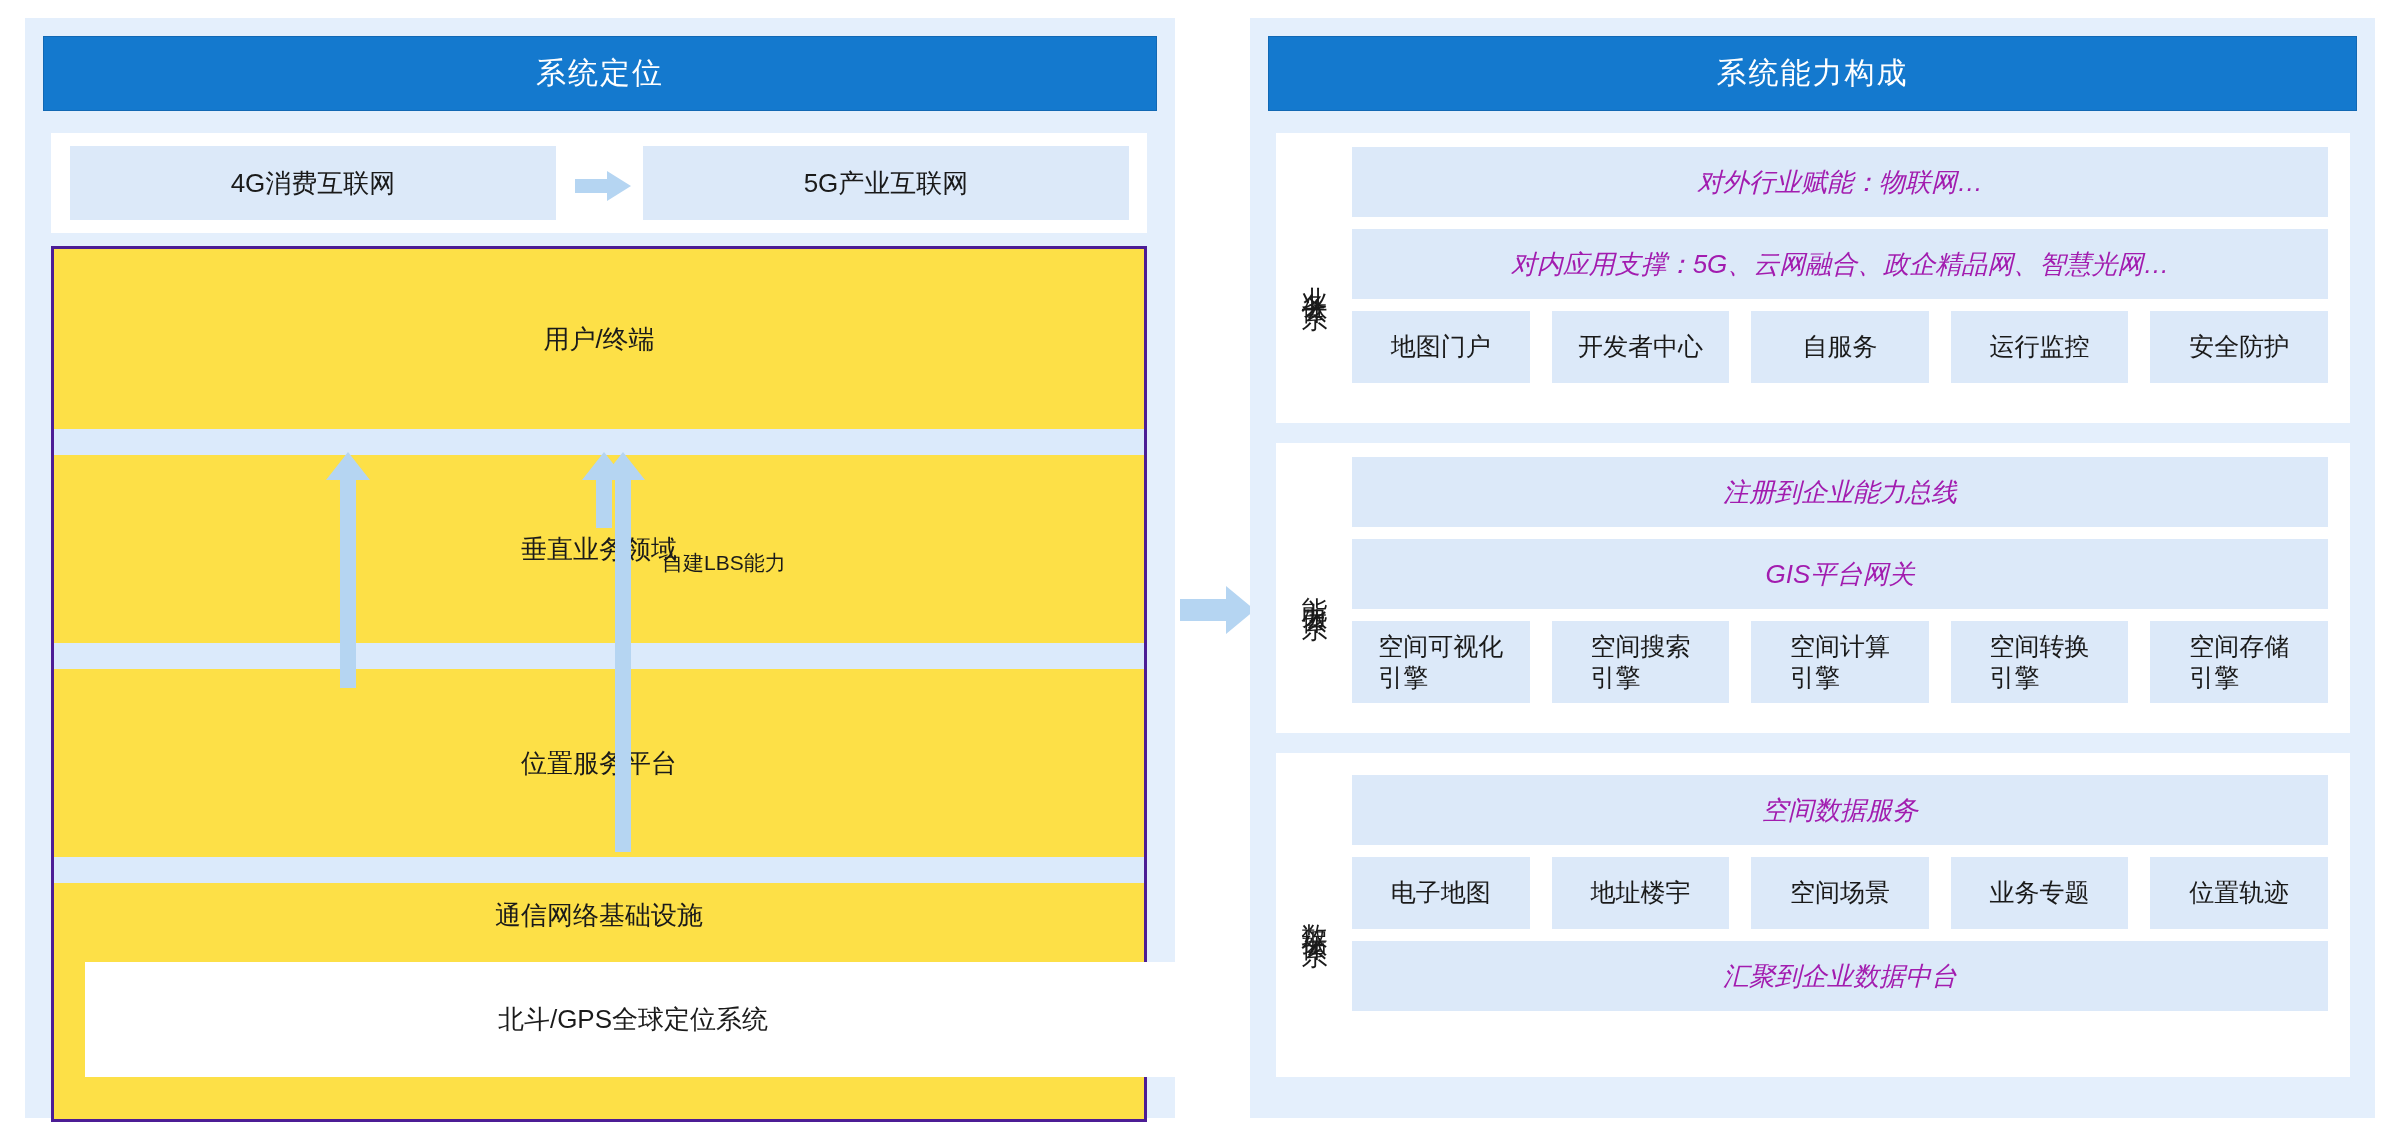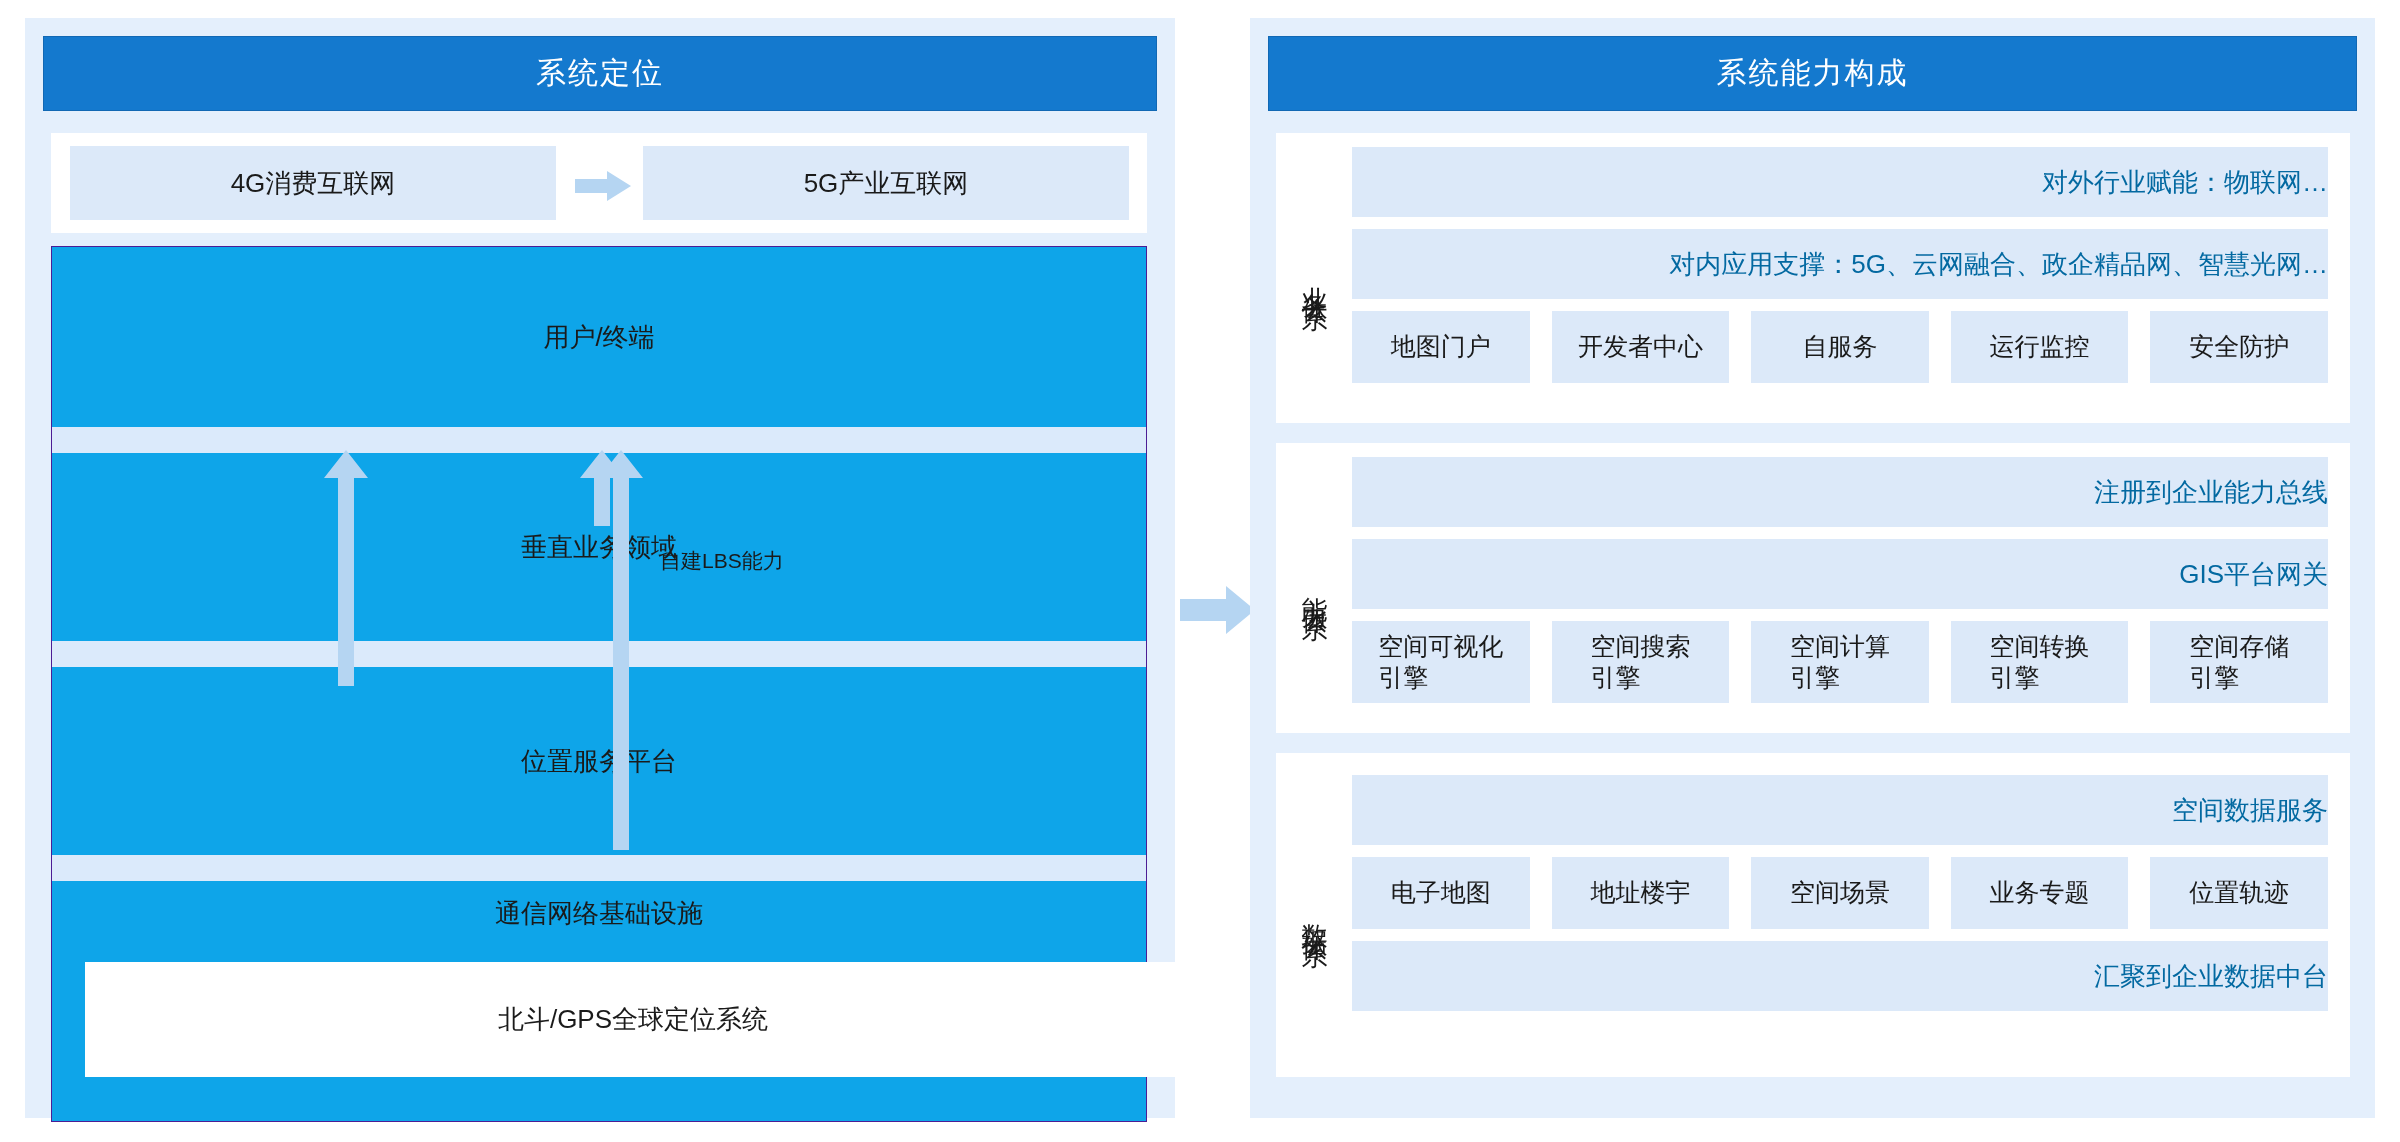--- a/index.html
+++ b/index.html
@@ -46,22 +46,22 @@
   }
   #gen-4g{left:19px;width:486px;}
   #gen-5g{left:592px;width:486px;}
   #gen-arrow{
     position:absolute;left:524px;top:38px;width:56px;height:30px;
   }
 
   
   #left-stack{
     position:absolute;left:26px;top:228px;width:1096px;height:876px;
-    border:1px solid #4c1d95;
-    background:#0ea5e9;
+    border:3px solid #4c1d95;
+    background:#fde047;
     box-sizing:border-box;
   }
   .stack-row{
     position:absolute;left:0;width:100%;
     display:flex;align-items:center;justify-content:center;
     font-size:26px;color:#1a1a1a;
     box-sizing:border-box;
   }
   .stack-band{
     position:absolute;left:0;width:100%;height:26px;
@@ -114,23 +114,24 @@
     writing-mode:vertical-rl;
     letter-spacing:6px;
     line-height:1;
   }
   .sec-body{
     position:absolute;left:76px;right:22px;top:0;height:100%;
   }
   .wide-box{
     position:absolute;left:0;width:100%;
     background:#dce9f9;
-    display:flex;align-items:center;justify-content:flex-end;
-    font-size:26px;color:#0369a1;
-    box-sizing:border-box;
+    display:flex;align-items:center;justify-content:center;
+    font-size:26px;color:#a21caf;
+    box-sizing:border-box;
+    font-style:italic;
   }
   .chip-row{
     position:absolute;left:0;width:100%;
     display:flex;justify-content:space-between;
   }
   .chip{
     width:18.2%;
     background:#dce9f9;
     display:flex;align-items:center;justify-content:center;
     text-align:left;

